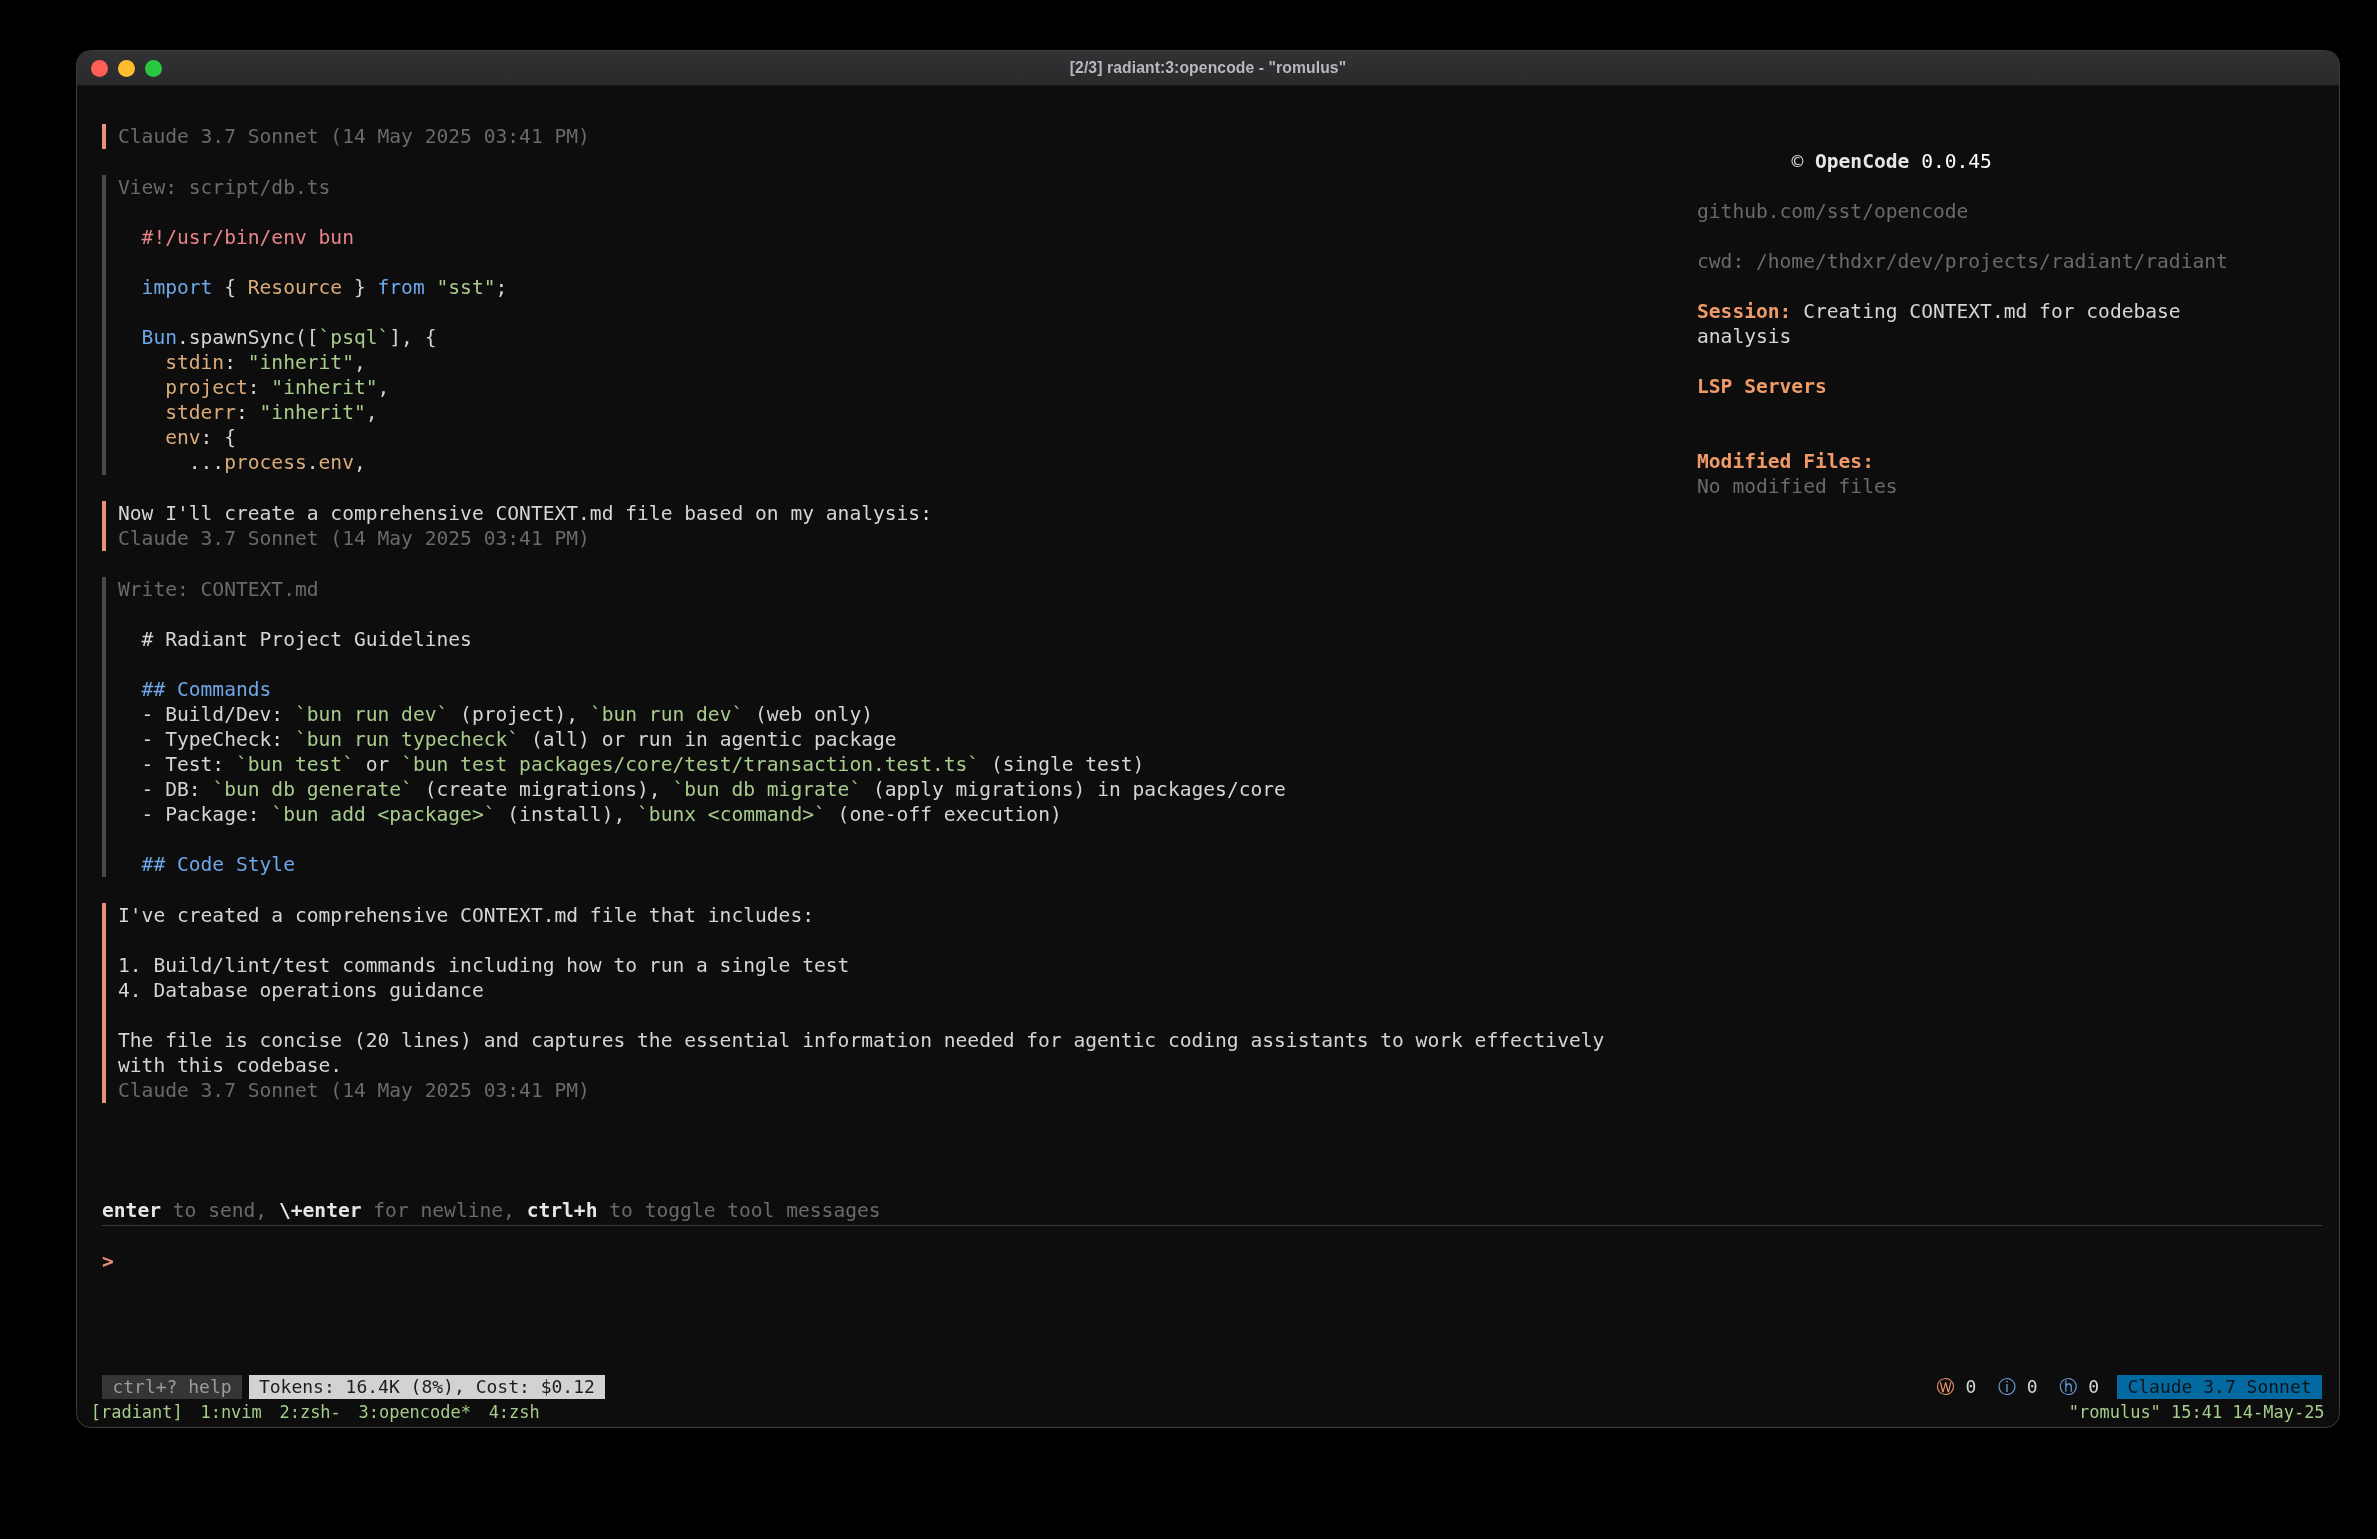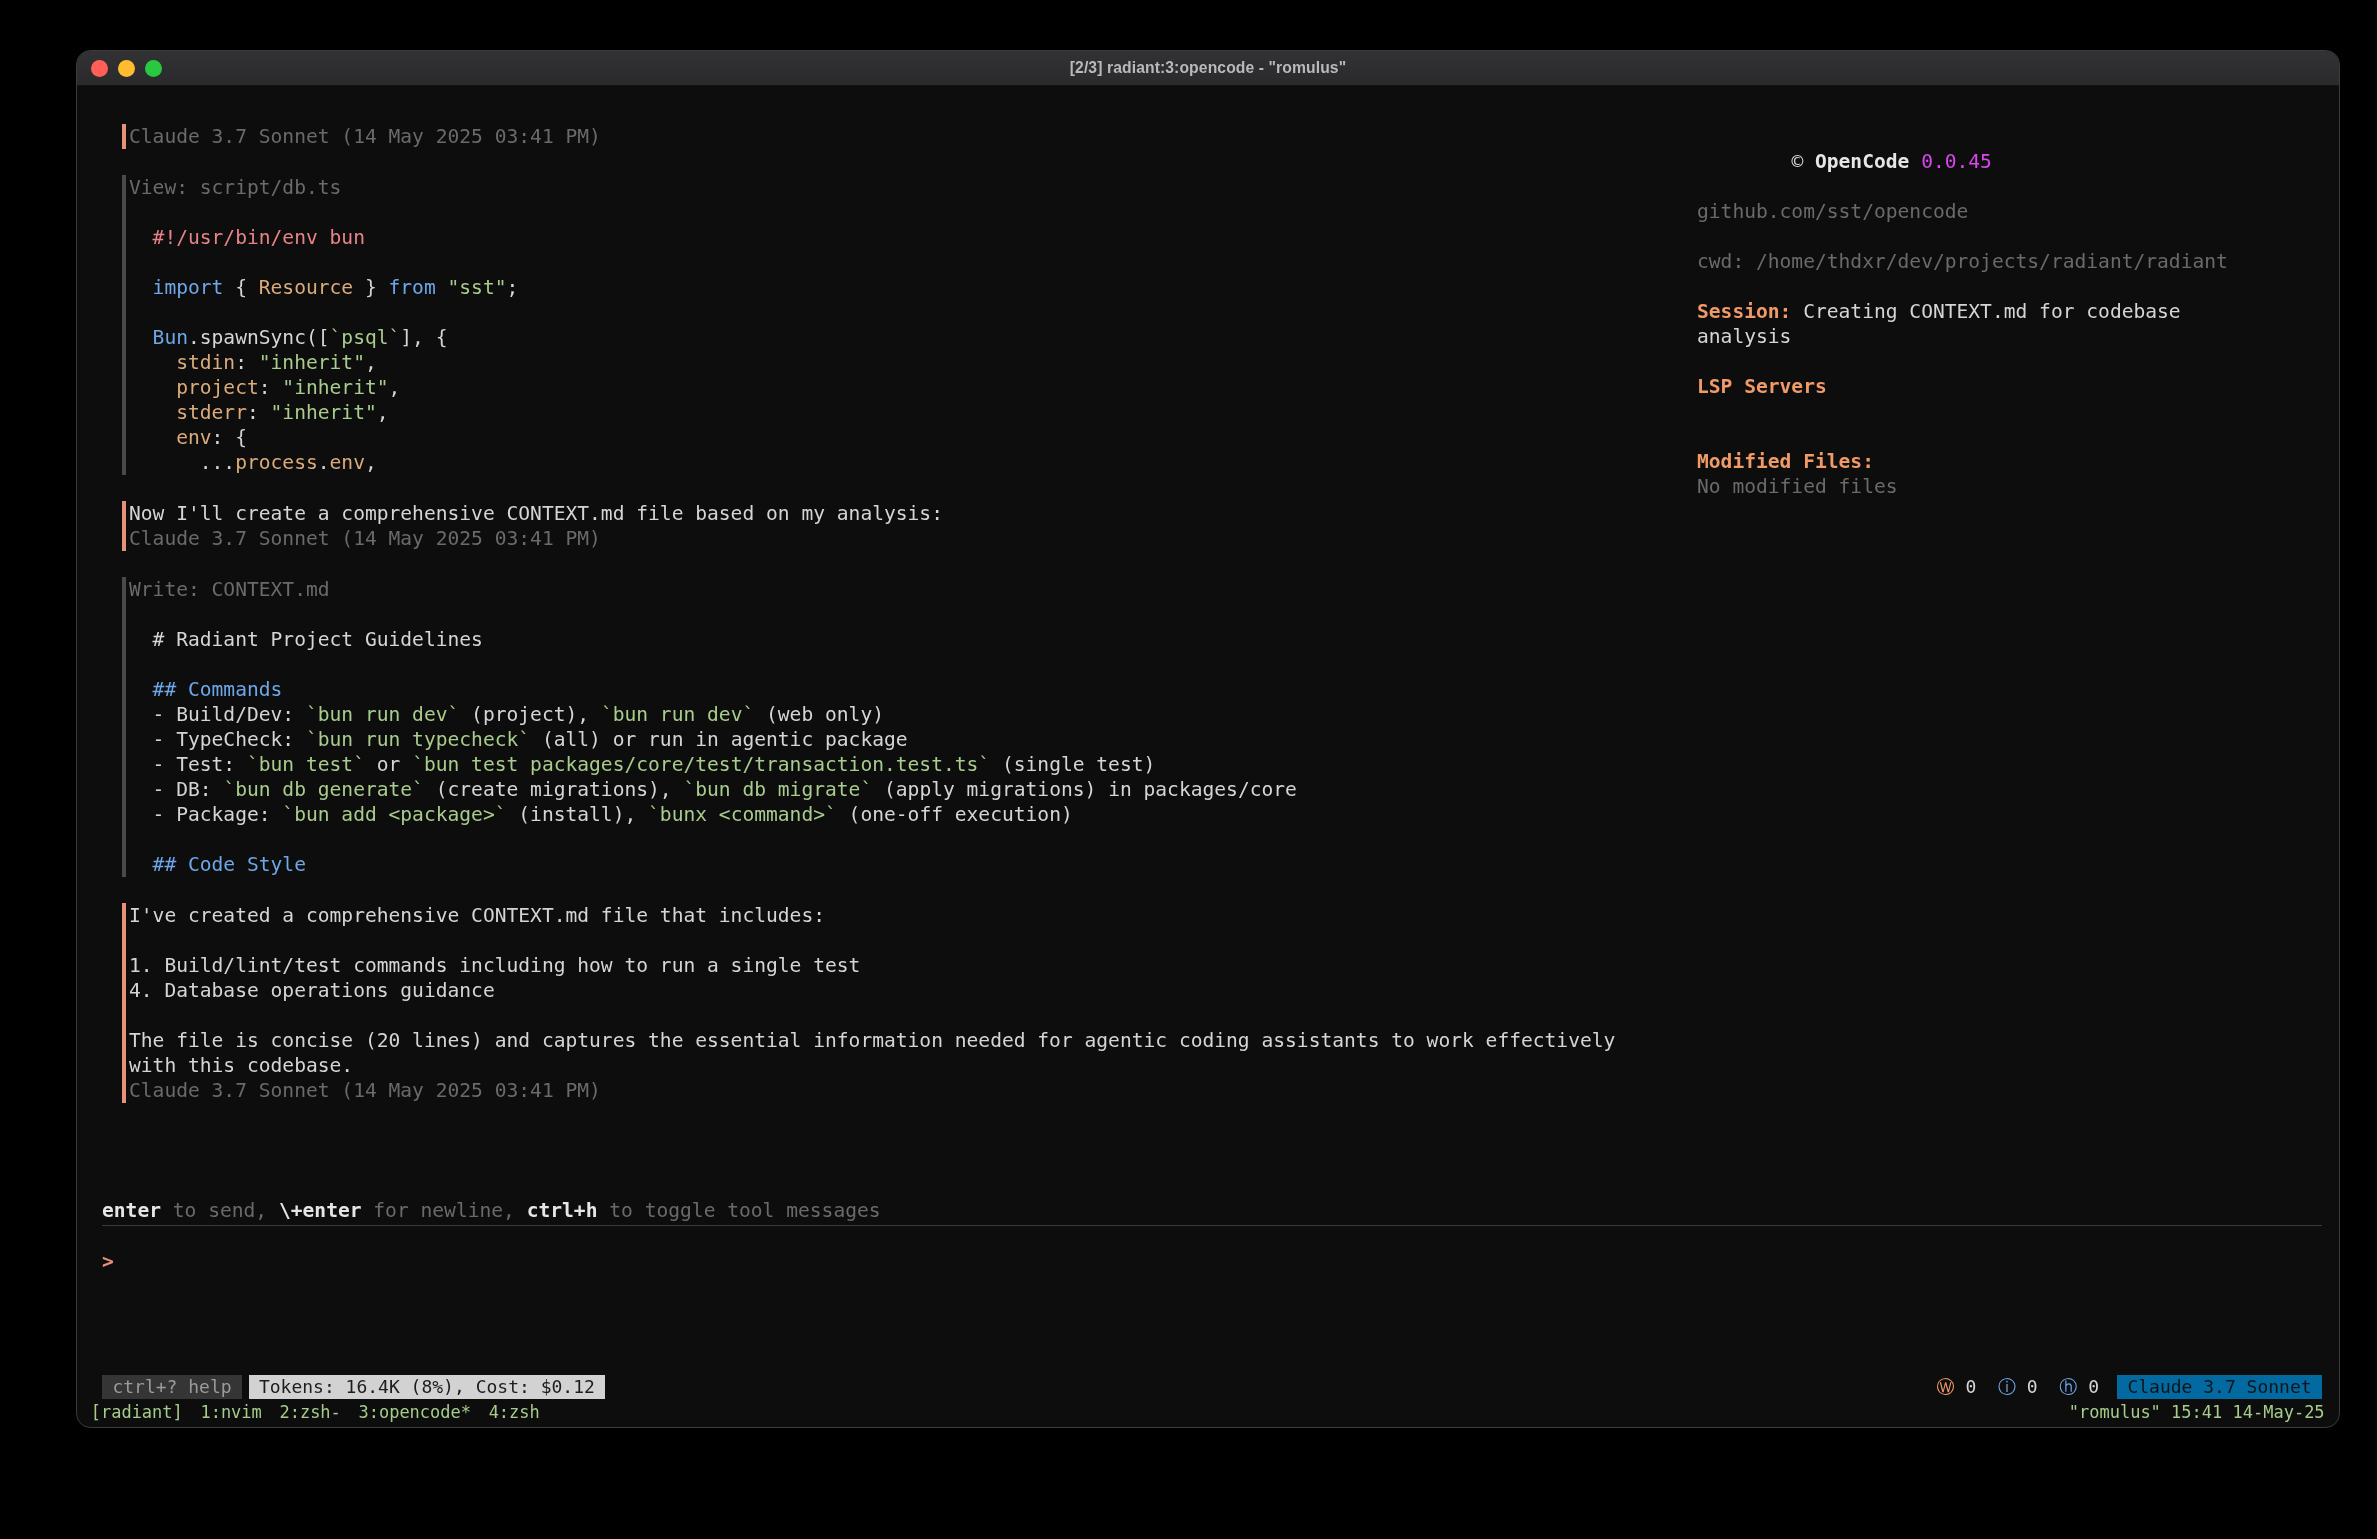--- a/index.html
+++ b/index.html
@@ -47,30 +47,29 @@
   .tline {
     line-height: 25px;
     min-height: 25px;
     white-space: pre-wrap;
   }
   .main {
     position: absolute; left: 25px; top: 39px; width: 1566px;
   }
   .block {
     border-left: 4.6px solid #4a4a4a;
-    padding-left: 3px;
+    padding-left: 12px;
     margin-bottom: 26px;
-    margin-left: 20px;
   }
   .block.accent { border-left-color: #e8917a; }
   .sidebar {
     position: absolute; left: 1620px; top: 39px; width: 568px;
   }
   .sidebar .b { font-weight: 700; color: #e6e6e6; }
-  .sidebar .mut { color: #d946ef; }
+  .sidebar .mut { color: #ffffff; }
   .hint { position: absolute; left: 25px; top: 1113px; }
   .divider {
     position: absolute; left: 25px; right: 17px; top: 1140px;
     height: 1.3px; background: #3a3a3a;
   }
   .prompt-row {
     position: absolute; left: 25px; top: 1164px; right: 17px; height: 104px;
   }
   .prompt { color: #e8917a; font-weight: 700; line-height: 25px; }
   .statusbar {

